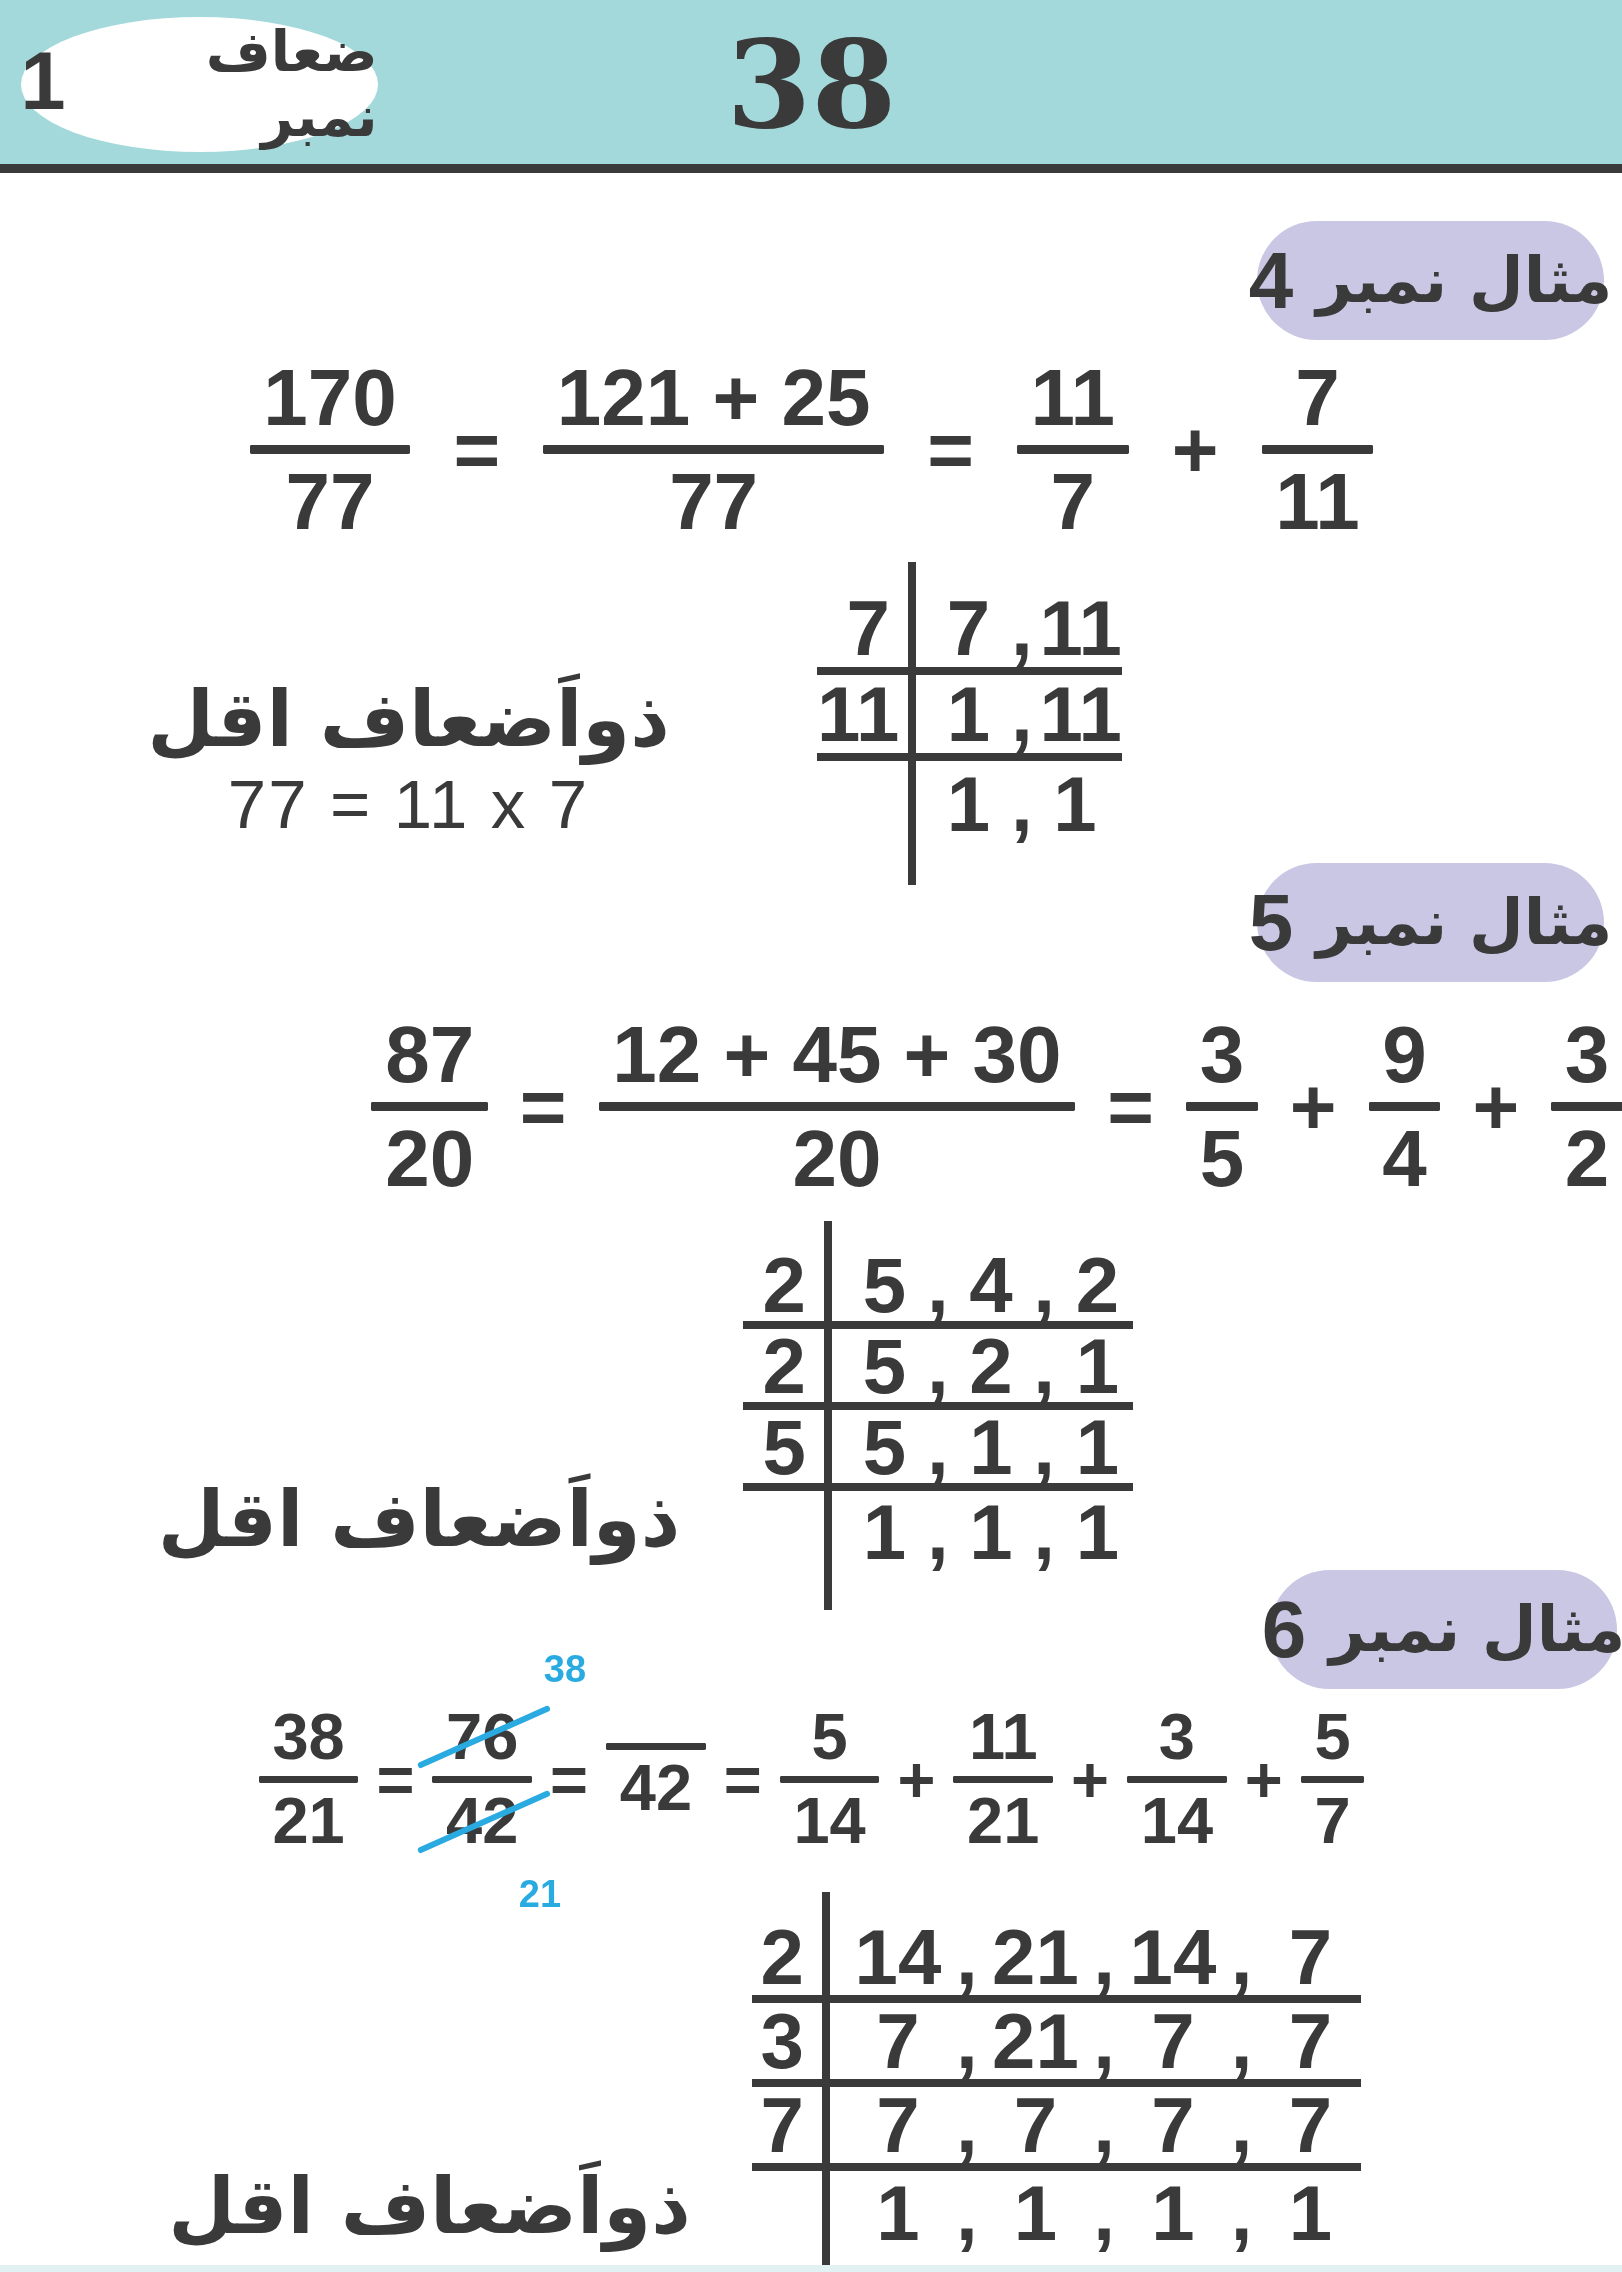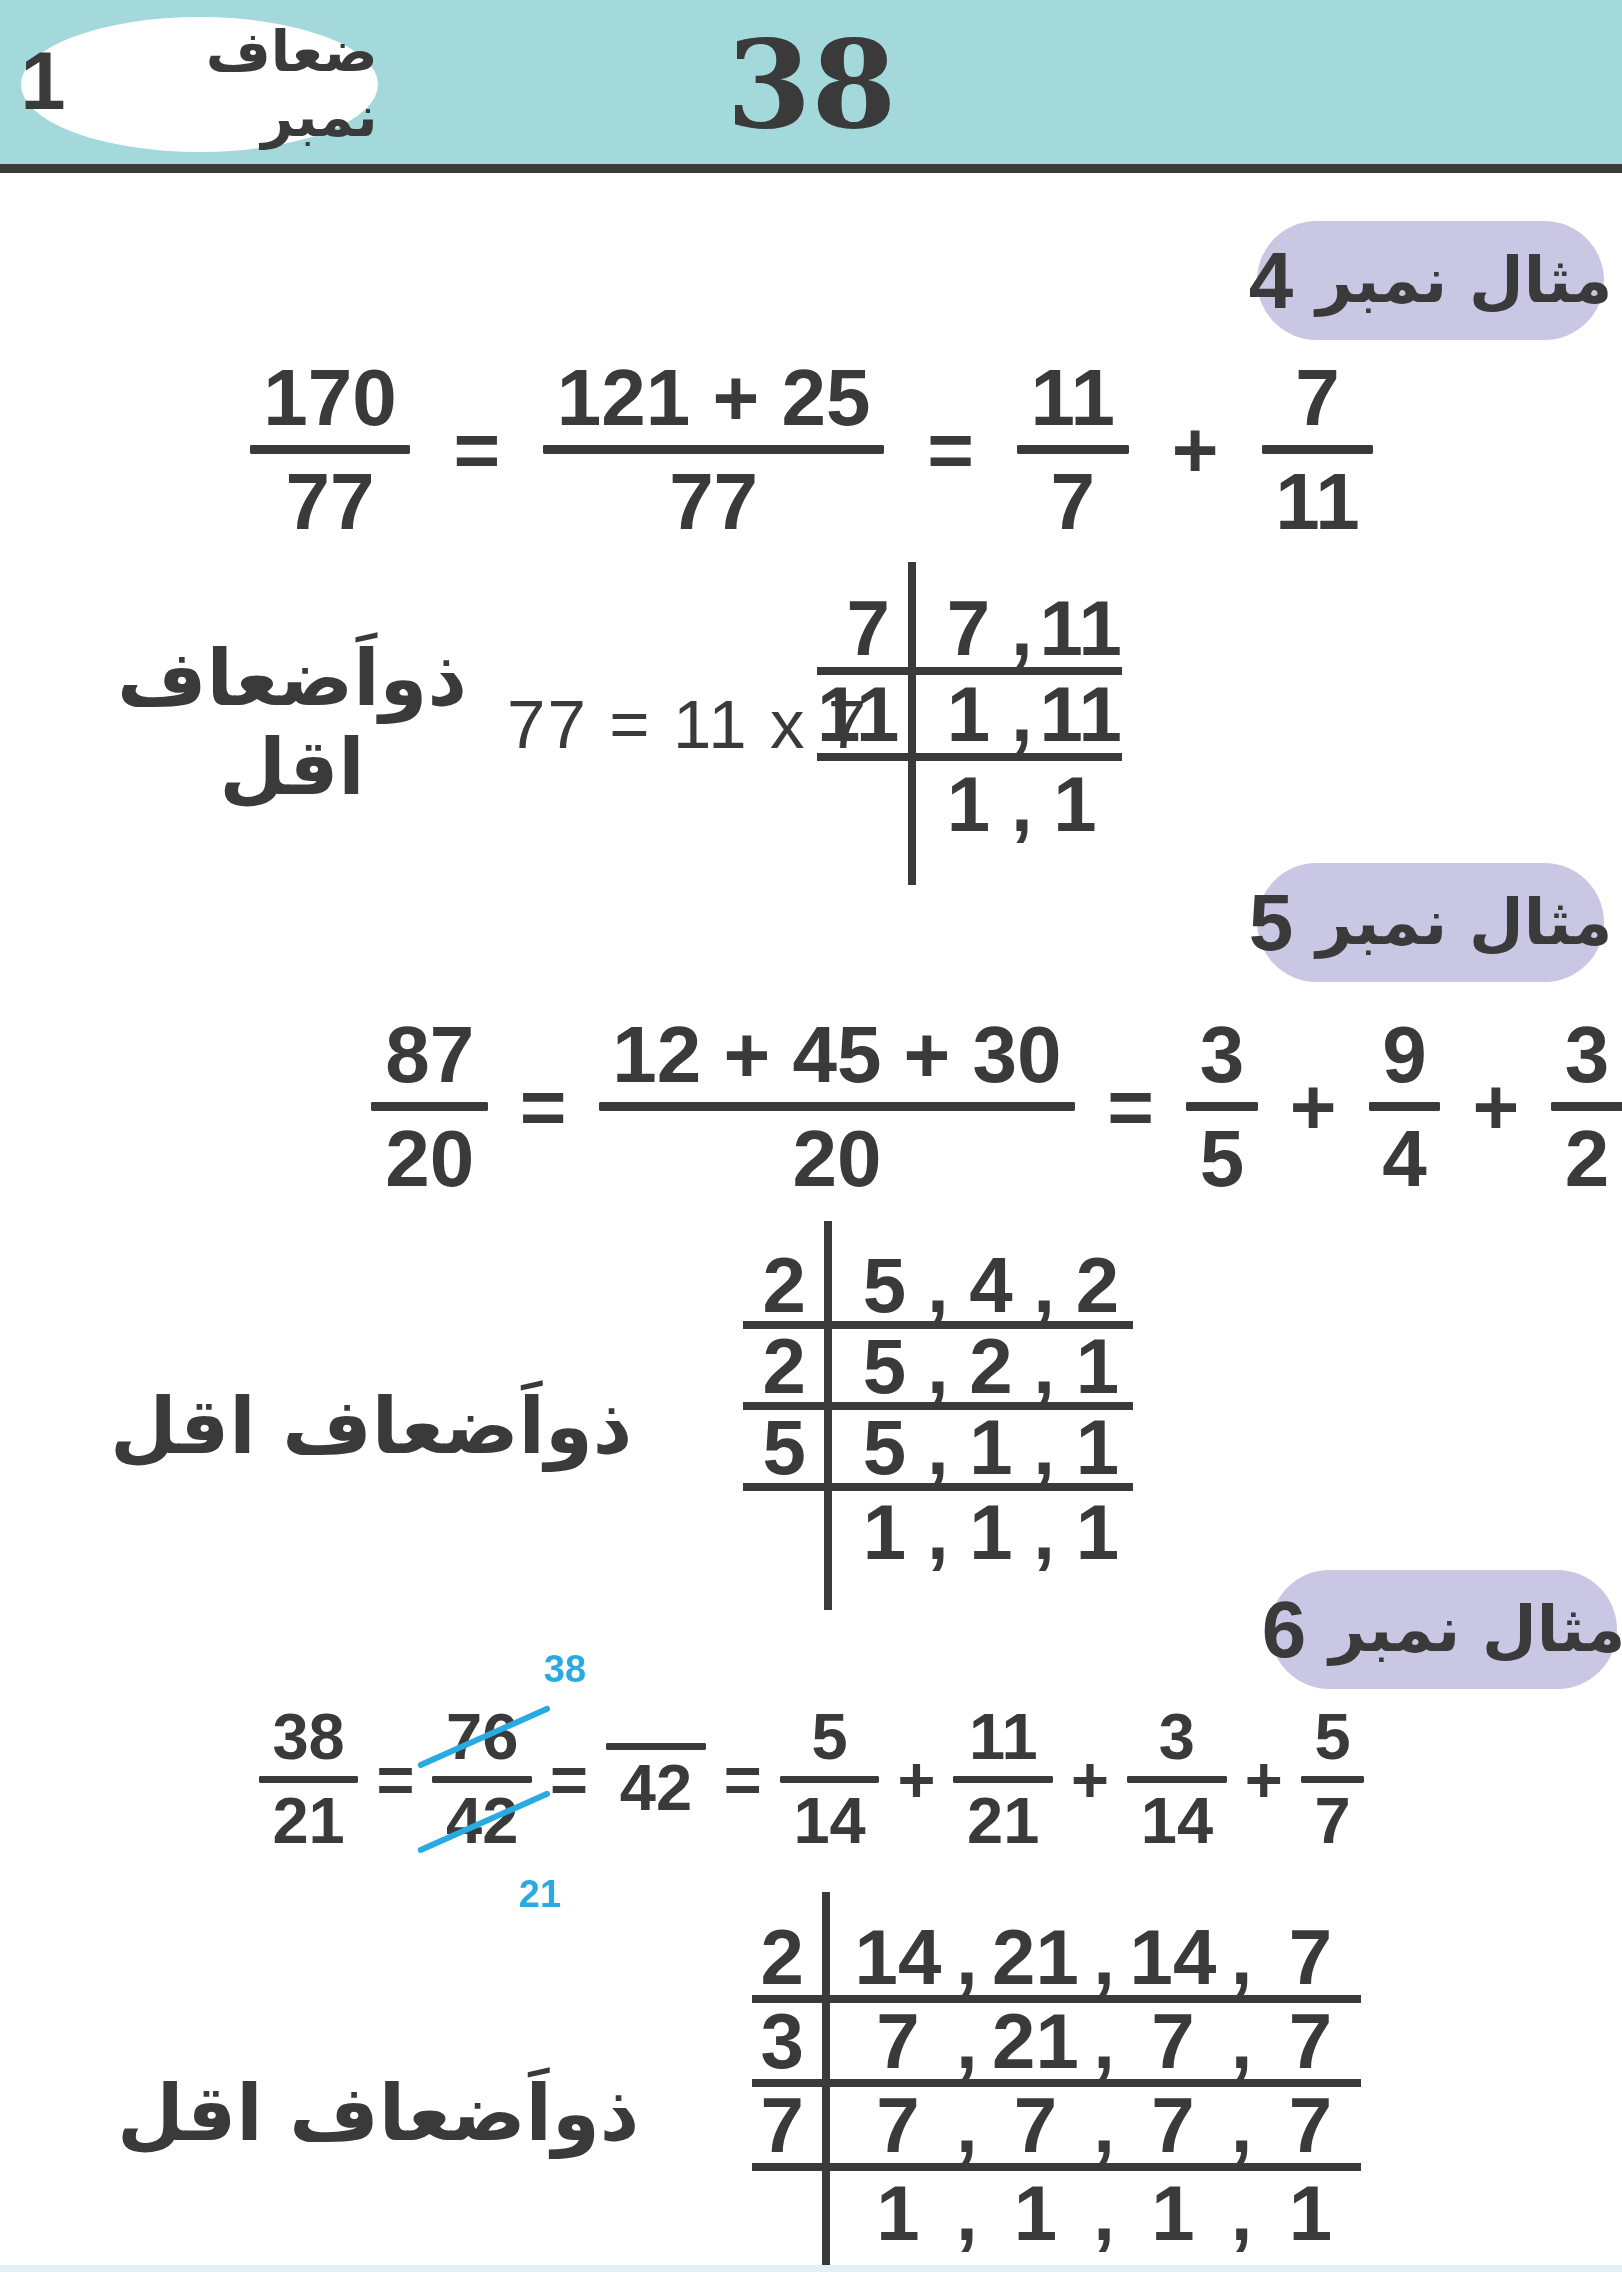--- a/index.html
+++ b/index.html
@@ -69,22 +69,22 @@
   .fpart.strike::after{
     content:'';position:absolute;left:-20%;right:-24%;top:46%;height:6.2px;
     background:var(--blue);transform:rotate(-24deg);border-radius:2.7px;
   }
   .note{position:absolute;color:var(--blue);font-size:38px;font-weight:bold;line-height:1;}
   .note-top{top:-54px;right:-54px;}
   .note-bottom{bottom:-59px;right:-29px;}
 
   
   .lcm-left{
-    position:absolute;display:flex;align-items:center;
-    justify-content:space-between;gap:40px;text-align:center;
+    position:absolute;display:flex;flex-direction:column;align-items:center;
+    justify-content:flex-end;text-align:center;
   }
   .lcm-left .lcm-label{font-size:77px;direction:rtl;line-height:1.15;}
   .lcm-left .lcm-formula{font-size:69px;font-weight:normal;letter-spacing:2.1px;white-space:nowrap;}
   .w4{left:117px;top:604px;width:583px;height:240px;}
   .w5{left:110px;top:1290px;width:618px;height:275px;}
   .w6{left:117px;top:1977px;width:625px;height:275px;}
 
   
   .ltable{
     position:absolute;font-weight:bold;font-size:78px;line-height:1;

